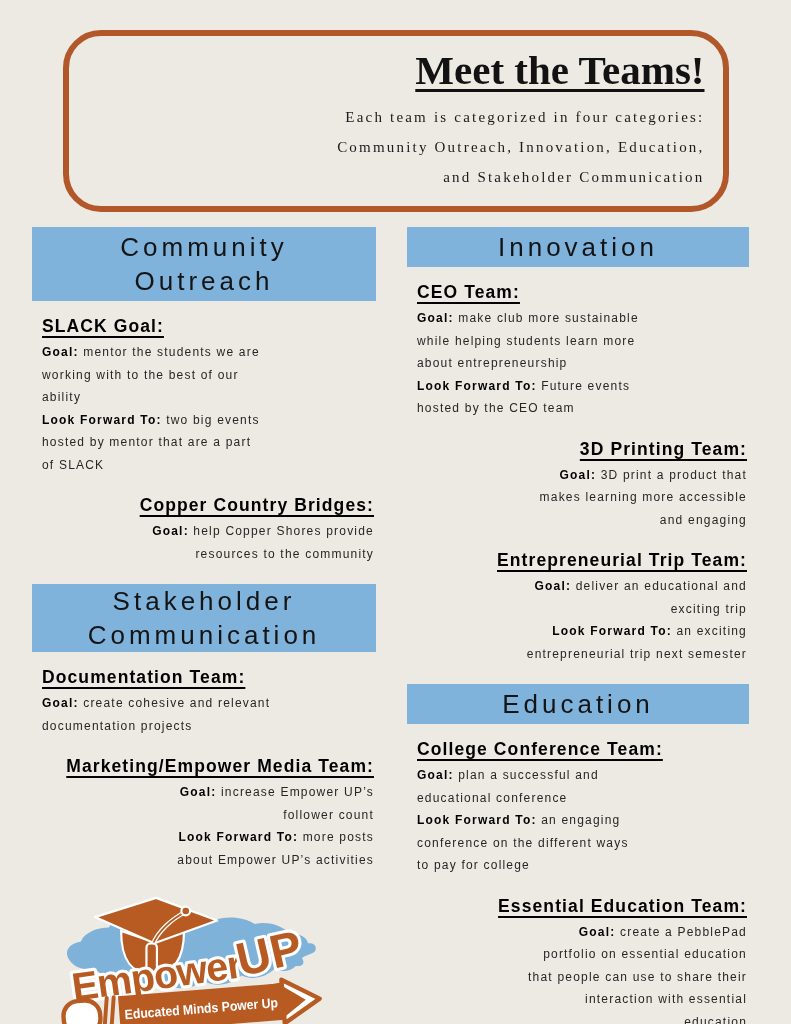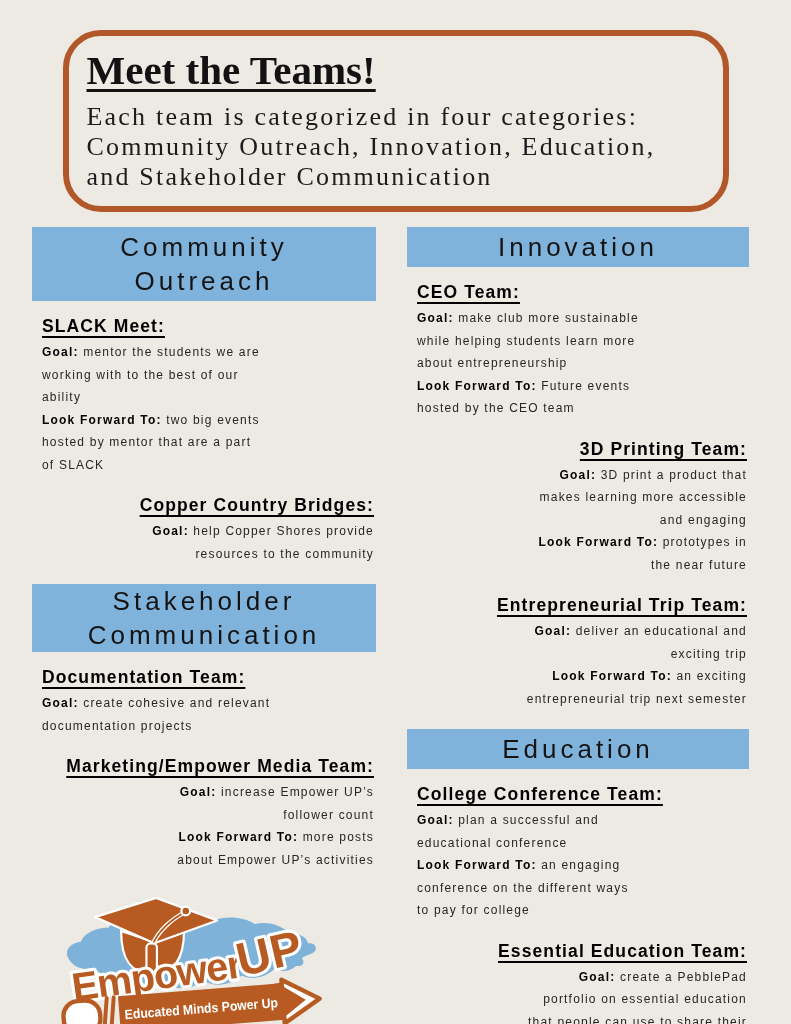--- a/index.html
+++ b/index.html
@@ -5,25 +5,25 @@
   :root{
     --bg:#edeae3; --bar_blue:#7fb3dc; --border_orange:#b2572a;
     --logo_orange:#b75b22; --logo_blue:#7fb2d9; --text_dark:#1d1d1d;
   }
   *{margin:0;padding:0;box-sizing:border-box;}
   html,body{background:var(--bg);}
   .page{position:relative;width:791px;height:1024px;background:var(--bg);overflow:hidden;
         font-family:"Liberation Sans","DejaVu Sans",sans-serif;color:var(--text_dark);}
   
   .header-box{width:666px;margin:30px auto 0;border:6px solid var(--border_orange);
-              border-radius:38px;text-align:left;padding:8px 18px 14px;}
+              border-radius:38px;text-align:right;padding:8px 18px 14px;}
   .title{font-family:"Liberation Serif","DejaVu Serif",serif;font-size:41px;font-weight:600;
          color:#121212;text-decoration:underline;text-decoration-thickness:3px;
          text-underline-offset:5px;margin:2px 0 8px;}
-  .subtitle-line{font-family:"Liberation Serif","DejaVu Serif",serif;font-size:26px;
+  .subtitle-line{font-family:"Liberation Serif","DejaVu Serif",serif;font-size:15px;
                  letter-spacing:2.2px;line-height:30px;color:#1b1b1b;font-weight:500;}
   
   .columns{display:flex;gap:31px;padding:15px 0 0 32px;align-items:flex-start;}
   .col{width:344px;flex:none;}
   .col.right{width:342px;}
   .bar{background:var(--bar_blue);min-height:40px;display:flex;align-items:center;justify-content:center;
        font-size:26px;letter-spacing:4px;color:#141414;text-align:center;line-height:34px;
        padding:3px 17px;font-weight:500;}
   .bar.tall{padding:0 4px;}
   .teams{padding-left:10px;padding-right:2px;}
@@ -50,21 +50,21 @@
     <div class="subtitle-line">Community Outreach, Innovation, Education,</div>
     <div class="subtitle-line">and Stakeholder Communication</div>
   </div>
 
   <div class="columns">
 
     <div class="col left">
       <div class="bar">Community Outreach</div>
       <div class="teams">
         <div class="team">
-          <div class="team-name">SLACK Meet:</div>
+          <div class="team-name">SLACK Goal:</div>
           <div class="item"><span class="lbl">Goal:</span><span class="txt"> mentor the students we are
 working with to the best of our
 ability</span></div>
           <div class="item"><span class="lbl">Look Forward To:</span><span class="txt"> two big events
 hosted by mentor that are a part
 of SLACK</span></div>
         </div>
         <div class="team">
           <div class="team-name">Copper Country Bridges:</div>
           <div class="item"><span class="lbl">Goal:</span><span class="txt"> help Copper Shores provide
@@ -127,22 +127,20 @@
 while helping students learn more
 about entrepreneurship</span></div>
           <div class="item"><span class="lbl">Look Forward To:</span><span class="txt"> Future events
 hosted by the CEO team</span></div>
         </div>
         <div class="team">
           <div class="team-name">3D Printing Team:</div>
           <div class="item"><span class="lbl">Goal:</span><span class="txt"> 3D print a product that
 makes learning more accessible
 and engaging</span></div>
-          <div class="item"><span class="lbl">Look Forward To:</span><span class="txt"> prototypes in
-the near future</span></div>
         </div>
         <div class="team">
           <div class="team-name">Entrepreneurial Trip Team:</div>
           <div class="item"><span class="lbl">Goal:</span><span class="txt"> deliver an educational and
 exciting trip</span></div>
           <div class="item"><span class="lbl">Look Forward To:</span><span class="txt"> an exciting
 entrepreneurial trip next semester</span></div>
         </div>
       </div>
 

